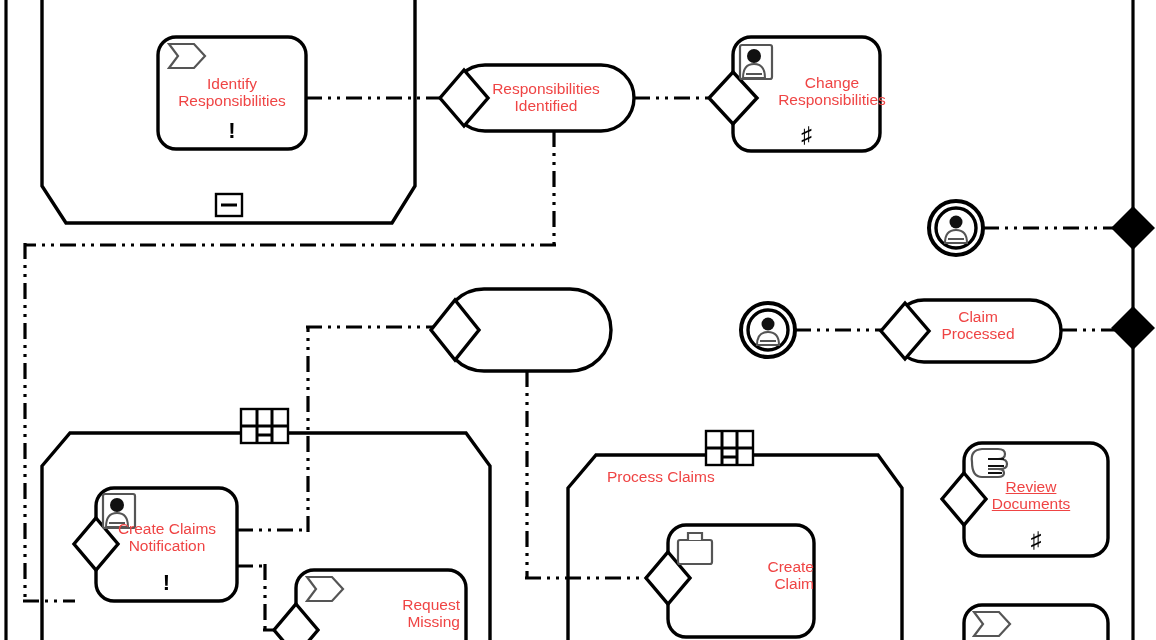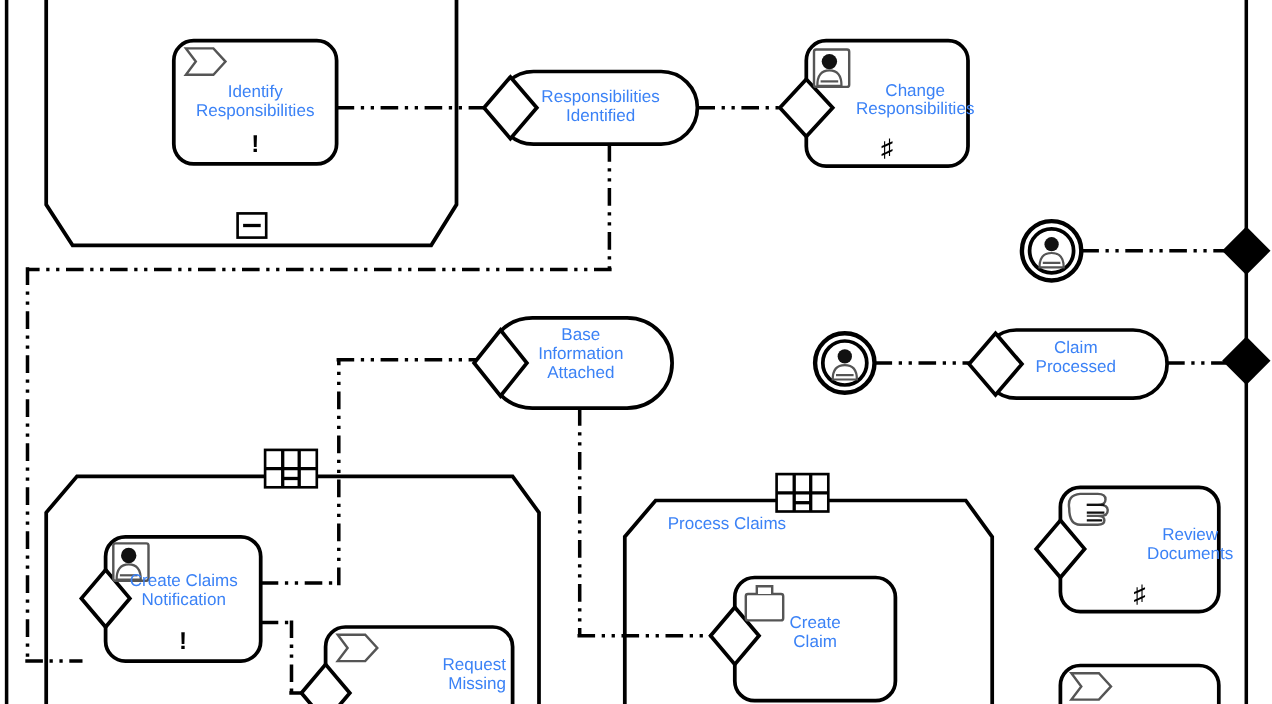--- a/index.html
+++ b/index.html
@@ -1,19 +1,19 @@
 <!DOCTYPE html>
 <html><head>
 <meta charset="utf-8">
 <style>
   html,body{margin:0;padding:0;background:#ffffff;}
   body{font-family:"Liberation Sans",sans-serif;}
   #stage{position:relative;width:1156px;height:640px;background:#fff;overflow:hidden;}
   #stage svg{position:absolute;left:0;top:0;}
-  .lbl{position:absolute;text-align:center;color:#3b82f6;line-height:1.12;
+  .lbl{position:absolute;text-align:center;color:#ef4444;line-height:1.12;
        font-family:"Liberation Sans",sans-serif;white-space:pre;pointer-events:none;}
   .fn-lbl{font-size:15.5px;}
   .ev-lbl{font-size:15.5px;}
   .ct-lbl{font-size:15.5px;text-align:left;}
   .mark{position:absolute;font-size:22px;font-weight:bold;color:#000;text-align:center;
         font-family:"Liberation Sans",sans-serif;}
 </style>
 </head>
 <body>
 
@@ -205,37 +205,34 @@
 Responsibilities</div>
 <div class="mark" style="left:158px;top:118px;width:148px;">!</div>
 
 <div class="lbl ev-lbl" style="left:464px;top:80px;width:164px;">Responsibilities
 Identified</div>
 
 <div class="lbl fn-lbl" style="left:756px;top:74px;width:152px;">Change
 Responsibilities</div>
 <div class="mark" style="left:733px;top:122px;width:147px;">♯</div>
 
-<div class="lbl ev-lbl" style="left:449px;top:296px;width:158px;">Base
-Information
-Attached</div>
 
 <div class="lbl ev-lbl" style="left:901px;top:308px;width:154px;">Claim
 Processed</div>
 
 
 <div class="lbl fn-lbl" style="left:92px;top:520px;width:150px;">Create Claims
 Notification</div>
 
 <div class="lbl ct-lbl" style="left:607px;top:468px;width:260px;">Process Claims</div>
 <div class="mark" style="left:96px;top:570px;width:141px;">!</div>
 
 <div class="lbl fn-lbl" style="left:300px;top:596px;width:160px;text-align:right;">Request
 Missing</div>
 
-<div class="lbl fn-lbl" style="left:668px;top:558px;width:146px;">Create
+<div class="lbl fn-lbl" style="left:668px;top:558px;width:146px;text-align:right;">Create
 Claim</div>
 
-<div class="lbl fn-lbl" style="left:1008px;top:478px;width:148px;">Review
+<div class="lbl fn-lbl" style="left:957px;top:478px;width:148px;text-decoration:underline;">Review
 Documents</div>
 <div class="mark" style="left:964px;top:527px;width:144px;">♯</div>
 
 </div>
 
 </body></html>

